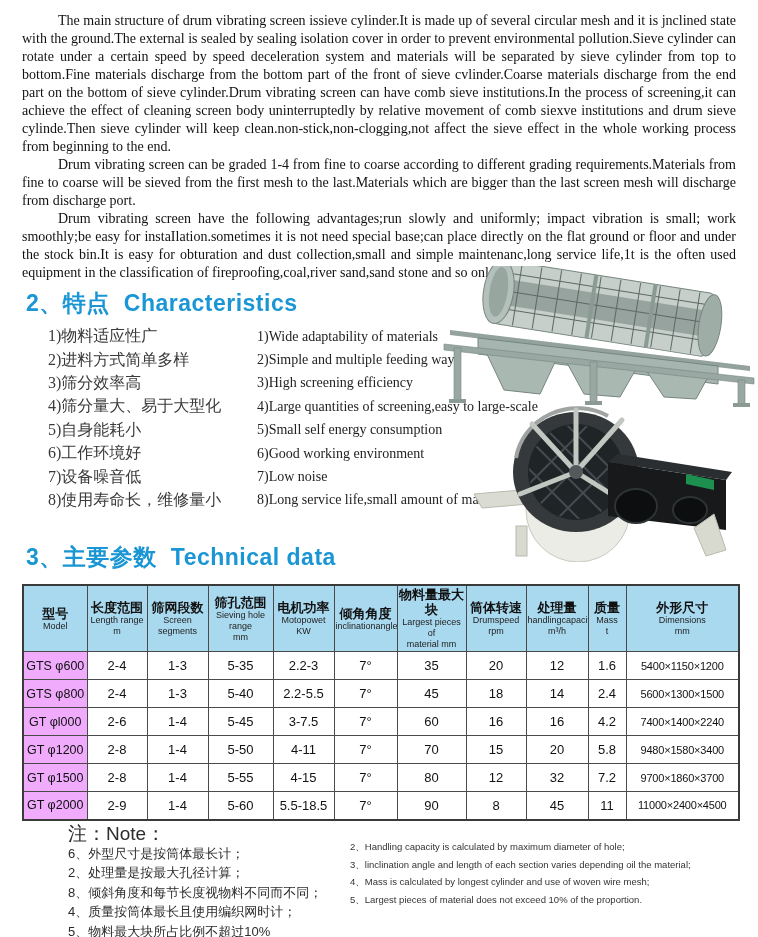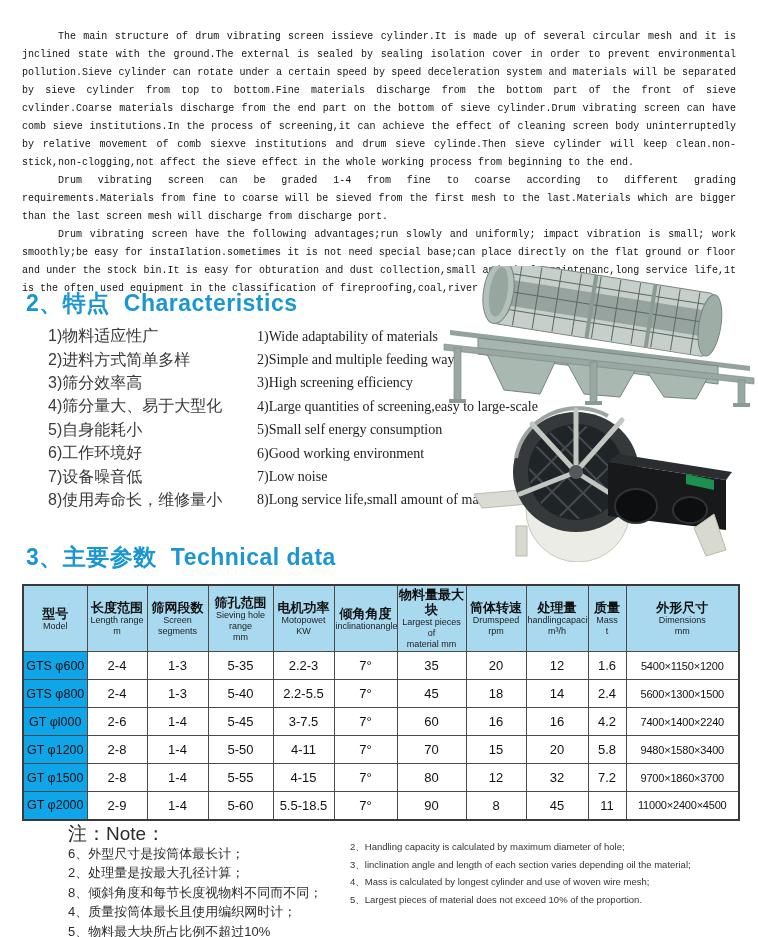--- a/index.html
+++ b/index.html
@@ -4,37 +4,37 @@
 <style>
   * { margin:0; padding:0; box-sizing:border-box; }
   html,body { background:#ffffff; }
   .page {
     position:relative; width:758px; height:937px; background:#ffffff;
     font-family:"Liberation Sans","DejaVu Sans",sans-serif; color:#1a1a1a;
     overflow:hidden; margin:0 auto;
   }
   
   .intro {
-    position:absolute; left:22px; top:28px; width:714px;
-    font-family:Liberation Mono, monospace;
-    font-size:10px; line-height:18px; text-align:justify; color:#111;
+    position:absolute; left:22px; top:12px; width:714px;
+    font-family:Liberation Serif, serif;
+    font-size:14px; line-height:18px; text-align:justify; color:#111;
   }
   .intro p { text-indent:36px; }
   
   .sec-heading {
     position:absolute; left:26px; color:#1a96d4; font-weight:bold;
     font-size:23px; letter-spacing:0.5px; white-space:nowrap;
   }
   .sec-heading .en { margin-left:14px;text-align:center; }
   
   .char-list { position:absolute; left:48px; top:325px; width:500px; }
   .char-row { display:flex; height:23.4px; align-items:center; }
   .char-zh {
     width:209px; font-size:16px; font-weight:500; color:#3a3a3a;
-    white-space:nowrap; font-family:Liberation Sans, sans-serif;
+    white-space:nowrap; font-family:Liberation Serif, serif;
   }
   .char-en {
     font-size:14px; color:#222; white-space:nowrap;
     font-family:"Liberation Serif","DejaVu Serif",serif;
   }
   
   .photo { position:absolute; }
   .photo svg { display:block; width:100%; height:100%; }
   #photo-side  { left:440px; top:266px; width:318px; height:142px; }
   #photo-front { left:458px; top:398px; width:288px; height:164px; }
@@ -46,21 +46,21 @@
   }
   table.tech th, table.tech td {
     border:1px solid #4a4a4a; text-align:center; vertical-align:middle;
     overflow:hidden; padding:1px;
   }
   table.tech thead th { background:#a9d9ef; height:50px; }
   .hd-zh { font-size:13px; font-weight:bold; color:#111; line-height:15px; }
   .hd-en { font-size:9px; font-weight:normal; color:#222; line-height:11px; }
   .hd-unit { font-size:9px; font-weight:normal; color:#222; line-height:11px; }
   table.tech tbody td { height:28px; font-size:13px; color:#111; background:#fff; }
-  table.tech tbody td.model { background:#0ea5e9; font-size:12.5px; }
+  table.tech tbody td.model { background:#f0abfc; font-size:12.5px; }
   table.tech tbody td.dims  { font-size:11px; letter-spacing:-0.2px; }
   
   .notes-zh {
     position:absolute; left:68px; top:824px; width:290px;
     font-size:13px; line-height:19.5px; color:#2c2c2c;
   }
   .notes-zh .title { font-size:19px; }
   .notes-en {
     position:absolute; left:350px; top:838px; width:400px;
     font-size:9.5px; line-height:17.6px; color:#333;

